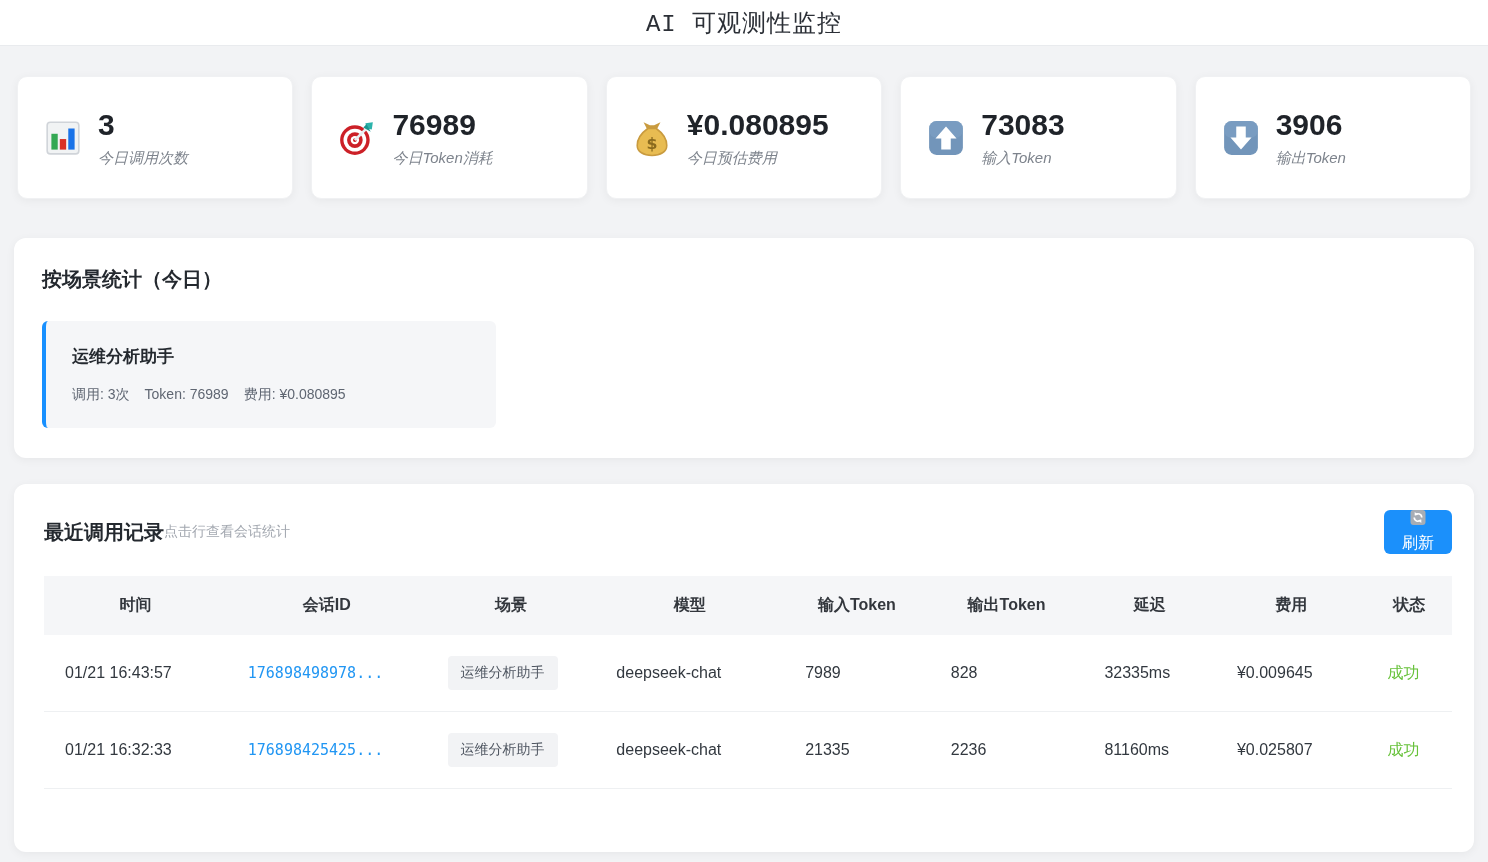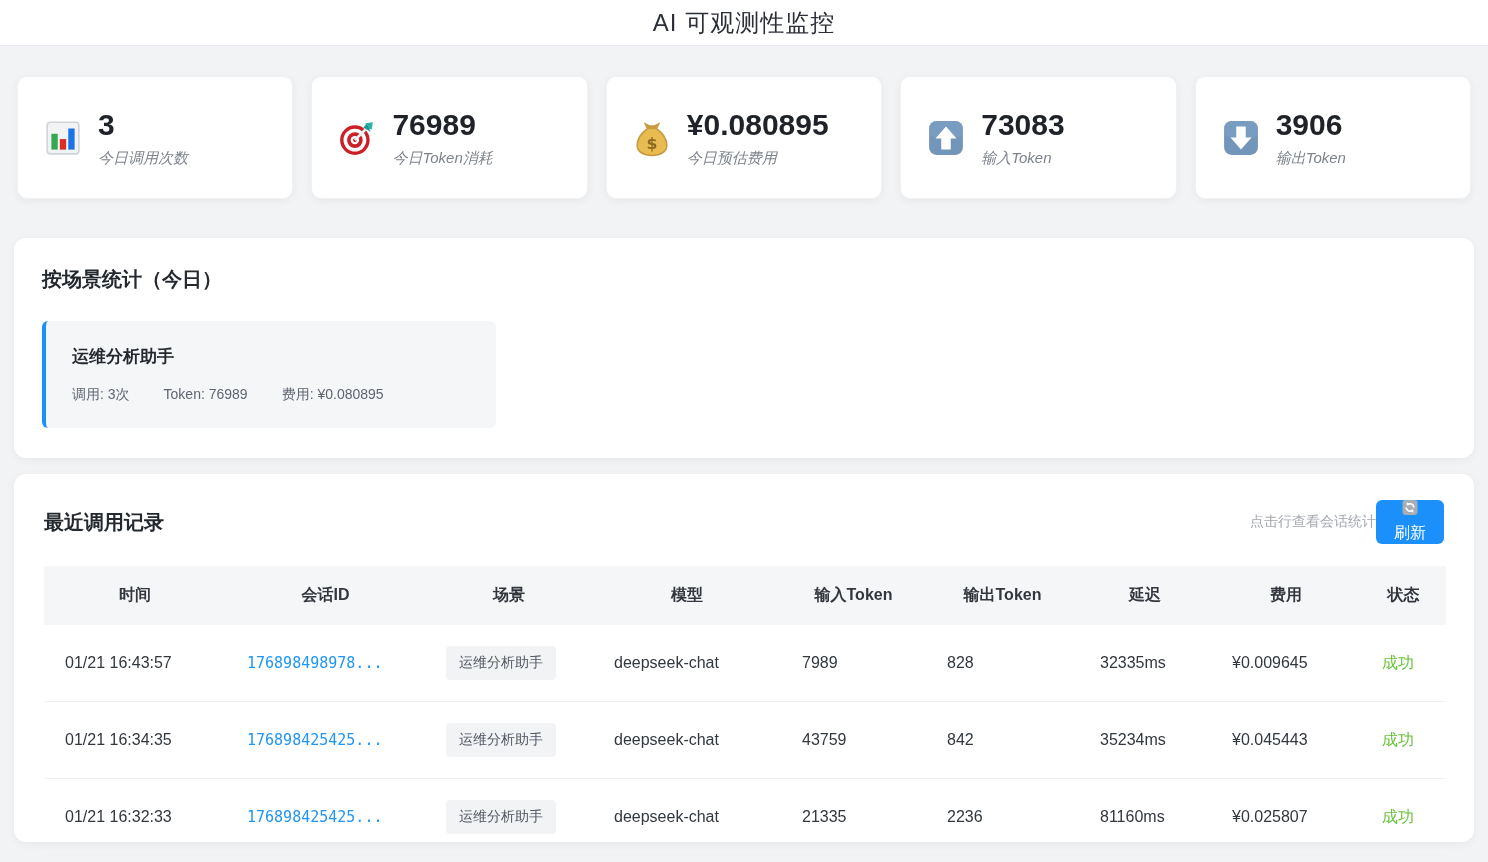--- a/index.html
+++ b/index.html
@@ -16,20 +16,21 @@
     border-bottom: 1px solid #e9ebee;
     display: flex;
     align-items: center;
     justify-content: center;
   }
   .app-title {
     font-size: 24px;
     font-weight: 500;
     color: #2b2f36;
     letter-spacing: 1px;
+    font-family: Liberation Mono, monospace;
   }
   
   .stats-row {
     display: flex;
     gap: 18px;
     margin: 30px 17px 0 17px;
   }
   .stat-card {
     flex: 1;
     height: 123px;
@@ -78,30 +79,30 @@
     padding: 24px 26px;
   }
   .scenario-name {
     font-size: 17px;
     font-weight: 700;
     color: #24292f;
   }
   .scenario-stats {
     margin-top: 18px;
     display: flex;
-    gap: 34px;
+    gap: 15px;
     font-size: 14px;
     color: #5f6672;
   }
   
-  .records-panel { margin-top: 16px; padding: 26px 30px 24px 30px; height: 368px; }
+  .records-panel { margin-top: 26px; padding: 26px 22px 24px 30px; height: 368px; }
   .records-header { display: flex; align-items: center; }
   .records-hint {
     flex: 1;
-    text-align: right;
+    text-align: left;
     font-size: 14px;
     color: #a3a8b0;
   }
   .refresh-button {
     display: inline-flex;
     align-items: center;
     gap: 8px;
     background: #1b90fb;
     color: #ffffff;
     border: none;
@@ -289,31 +290,20 @@
         <td><a class="session-link" href="#">176898498978...</a></td>
         <td><span class="scene-badge">运维分析助手</span></td>
         <td>deepseek-chat</td>
         <td>7989</td>
         <td>828</td>
         <td>32335ms</td>
         <td>¥0.009645</td>
         <td><span class="status-success">成功</span></td>
       </tr>
       <tr>
-        <td>01/21 16:34:35</td>
-        <td><a class="session-link" href="#">176898425425...</a></td>
-        <td><span class="scene-badge">运维分析助手</span></td>
-        <td>deepseek-chat</td>
-        <td>43759</td>
-        <td>842</td>
-        <td>35234ms</td>
-        <td>¥0.045443</td>
-        <td><span class="status-success">成功</span></td>
-      </tr>
-      <tr>
         <td>01/21 16:32:33</td>
         <td><a class="session-link" href="#">176898425425...</a></td>
         <td><span class="scene-badge">运维分析助手</span></td>
         <td>deepseek-chat</td>
         <td>21335</td>
         <td>2236</td>
         <td>81160ms</td>
         <td>¥0.025807</td>
         <td><span class="status-success">成功</span></td>
       </tr>

